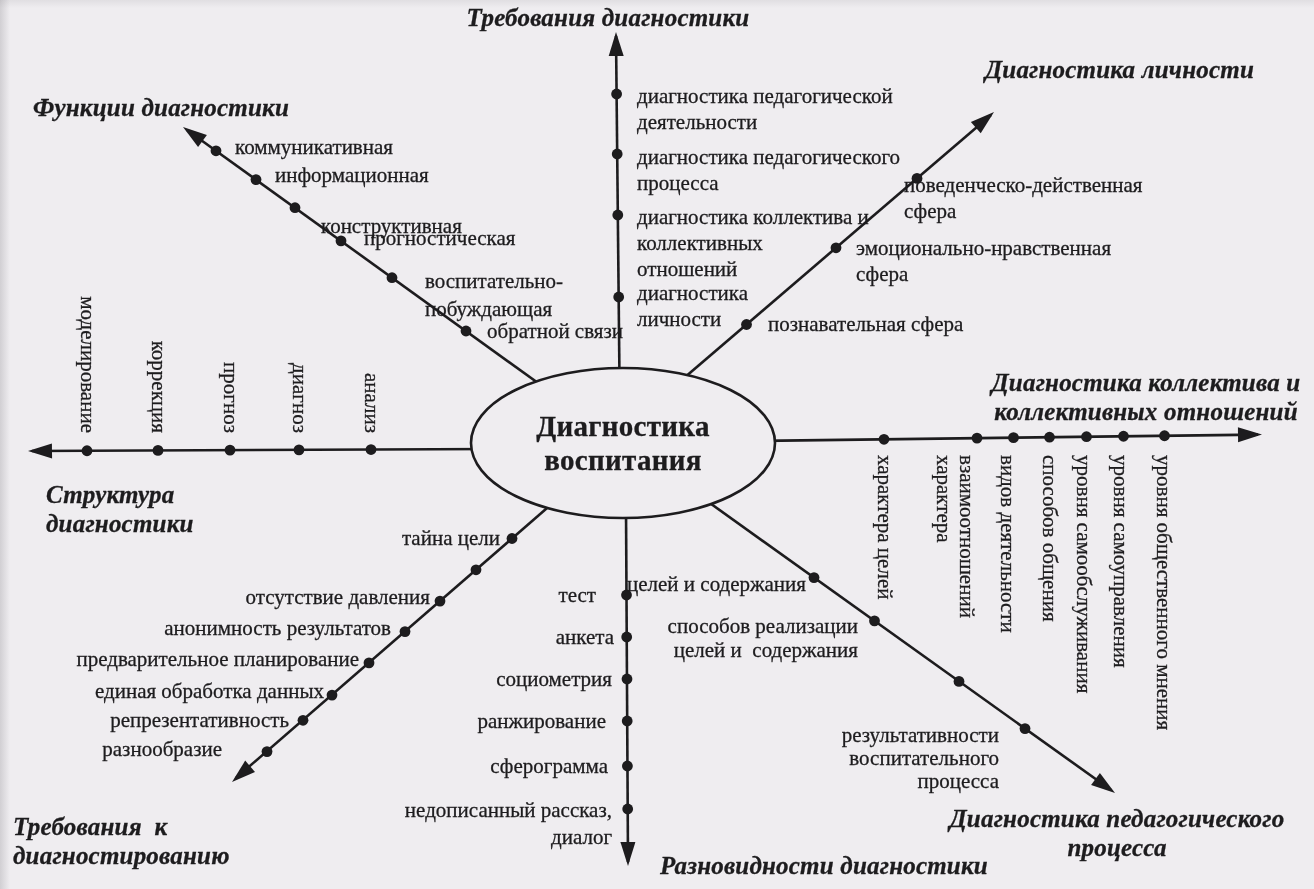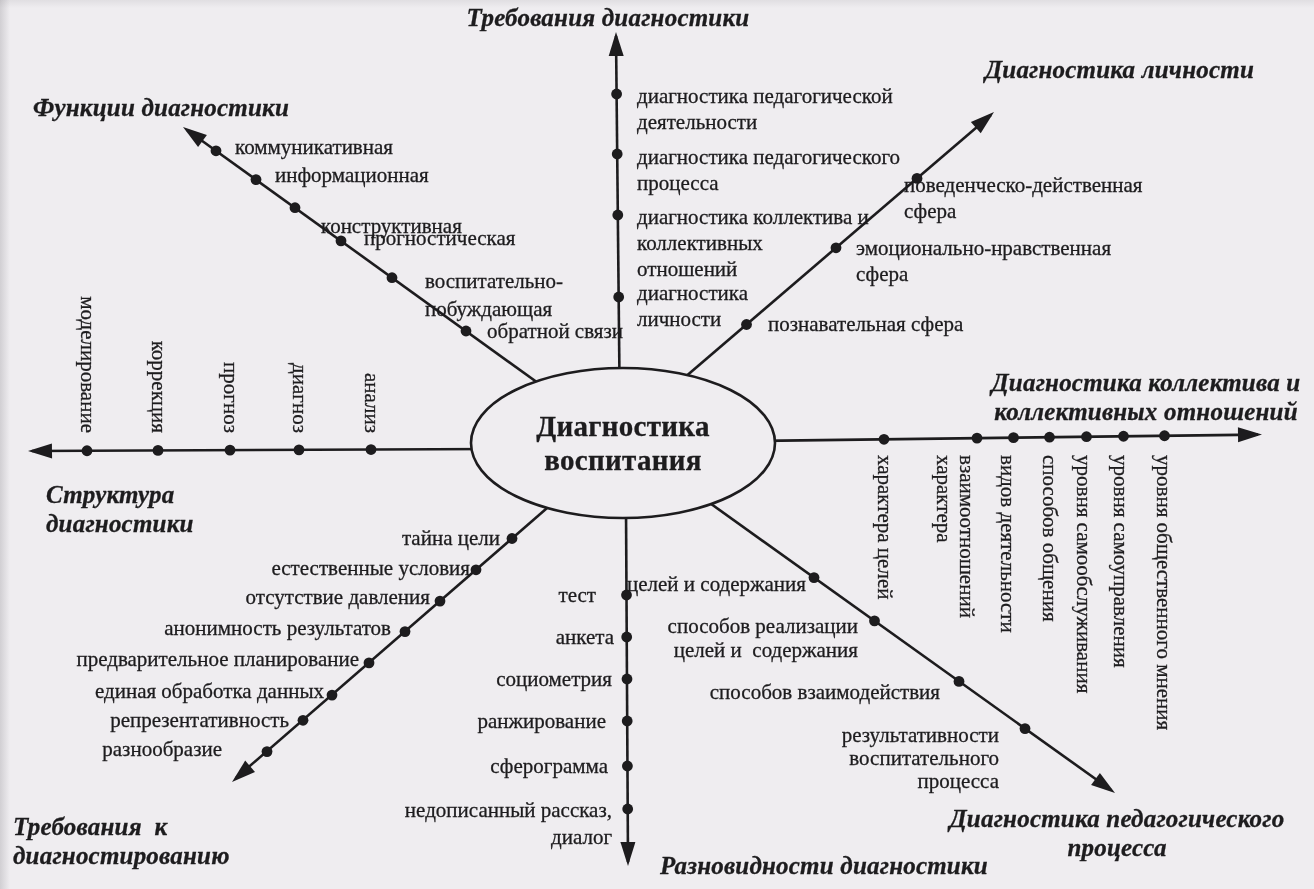--- a/index.html
+++ b/index.html
@@ -169,35 +169,33 @@
   <div class="vlbl" style="left:976.5px;top:455px;">взаимоотношений</div>
   <div class="vlbl" style="left:1018px;top:455px;">видов деятельности</div>
   <div class="vlbl" style="left:1059.5px;top:455px;">способов общения</div>
   <div class="vlbl" style="left:1093.5px;top:455px;">уровня самообслуживания</div>
   <div class="vlbl" style="left:1130.5px;top:455px;">уровня самоуправления</div>
   <div class="vlbl" style="left:1174px;top:455px;">уровня общественного мнения</div>
 
   <div class="lbl ralign" style="right:508px;top:571px;">целей и содержания</div>
   <div class="lbl ralign" style="right:456px;top:614px;line-height:24px;">способов реализации
 целей и&nbsp; содержания</div>
-  <div class="lbl ralign" style="right:374px;top:679px;">способов взаимодействия</div>
   <div class="lbl ralign" style="right:315px;top:724px;line-height:23px;">результативности
 воспитательного
 процесса</div>
 
   <div class="lbl ralign" style="right:718px;top:582px;">тест</div>
   <div class="lbl ralign" style="right:700px;top:624px;">анкета</div>
   <div class="lbl ralign" style="right:702px;top:666px;">социометрия</div>
   <div class="lbl ralign" style="right:708px;top:708px;">ранжирование</div>
   <div class="lbl ralign" style="right:706px;top:753px;">сферограмма</div>
   <div class="lbl ralign" style="right:702px;top:797px;line-height:27px;">недописанный рассказ,
 диалог</div>
 
   <div class="lbl ralign" style="right:814px;top:525px;">тайна цели</div>
-  <div class="lbl ralign" style="right:844px;top:555px;">естественные условия</div>
   <div class="lbl ralign" style="right:884px;top:584px;">отсутствие давления</div>
   <div class="lbl ralign" style="right:923px;top:615px;">анонимность результатов</div>
   <div class="lbl ralign" style="right:955px;top:646px;">предварительное планирование</div>
   <div class="lbl ralign" style="right:990px;top:678px;">единая обработка данных</div>
   <div class="lbl ralign" style="right:1025px;top:707px;">репрезентативность</div>
   <div class="lbl ralign" style="right:1092px;top:736px;">разнообразие</div>
 
   <div class="vlbl-end" style="left:97.5px;top:433px;">моделирование</div>
   <div class="vlbl-end" style="left:168.5px;top:433px;">коррекция</div>
   <div class="vlbl-end" style="left:240.5px;top:433px;">прогноз</div>

